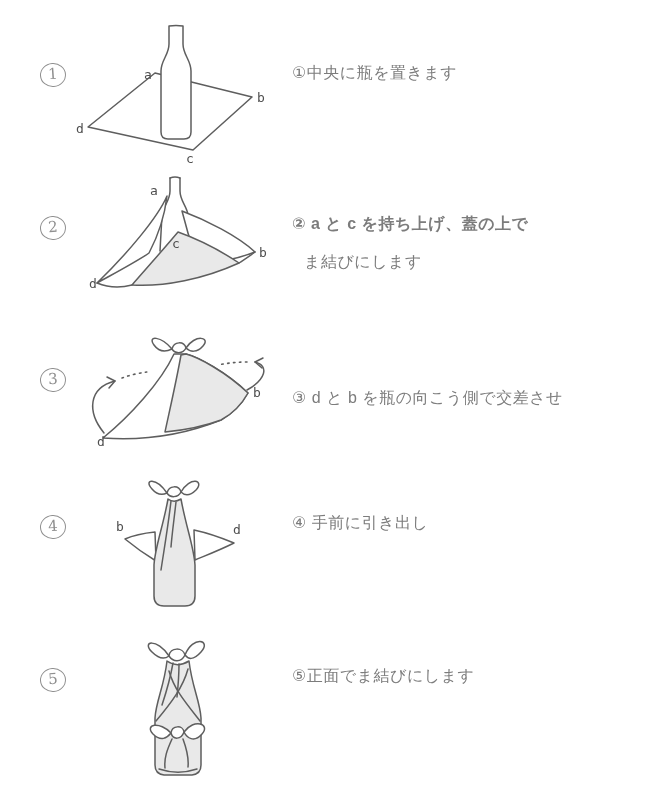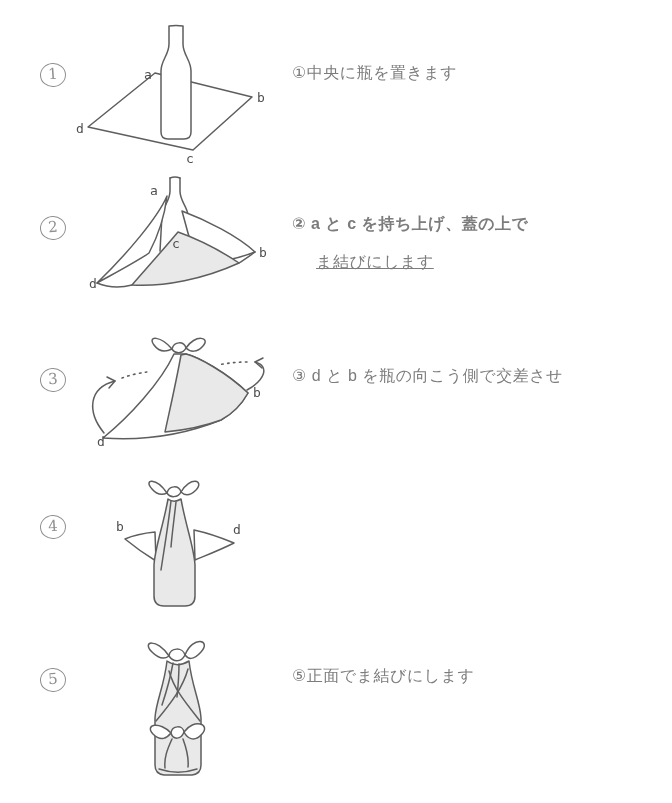--- a/index.html
+++ b/index.html
@@ -60,21 +60,21 @@
     <g class="ln">
       <path d="M9,108 C21,113 33,113 44,110"></path>
       <path d="M151,88 C157,84 162,81 167,77"></path>
     </g>
     <text class="lbl" x="62" y="20">a</text>
     <text class="lbl" x="171" y="82">b</text>
     <text class="lbl" x="84" y="73">c</text>
     <text class="lbl" x="1" y="113">d</text>
   </svg>
   <div class="step-text" style="left:292px; top:214px;font-weight:bold;">② a と c を持ち上げ、蓋の上で</div>
-  <div class="step-text" style="left:316px; top:252px;text-decoration:underline;">ま結びにします</div>
+  <div class="step-text" style="left:304px; top:252px;">ま結びにします</div>
 
   <span class="step-circle" style="left:40px; top:368px;">3</span>
   <svg class="fig" style="left:85px; top:328px;" width="190" height="122" viewBox="0 0 190 122">
     <path class="fw" d="M89,26 C76,54 45,88 18,110 C60,113 101,106 136,92 C149,85 158,74 163,65 C141,44 113,29 101,26 Z"></path>
     <path class="fg" d="M96,27 C91,55 84,85 80,104 C101,102 120,98 136,92 C149,85 158,74 163,65 C141,44 113,29 101,26 Z"></path>
     <g class="fw">
       <path d="M87,21 C76,8 62,7 69,17 C74,24 81,24 87,21 Z"></path>
       <path d="M101,20 C110,6 126,9 118,18 C112,25 105,24 101,20 Z"></path>
       <path d="M87,21 C89,13 99,13 101,20 C98,26 90,26 87,21 Z"></path>
     </g>
@@ -84,39 +84,40 @@
       <path class="dots" d="M37,50 C45,47 54,45 62,44"></path>
     </g>
     <g class="ln">
       <path d="M162,62 C180,52 185,38 170,34"></path>
       <path d="M170,34 L178,30 M170,34 L177,40"></path>
       <path class="dots" d="M162,34 C152,34 143,35 133,37"></path>
     </g>
     <text class="lbl" x="12" y="118">d</text>
     <text class="lbl" x="168" y="69">b</text>
   </svg>
-  <div class="step-text" style="left:292px; top:366px;">③ d と b を瓶の向こう側で交差させ</div>
+  <div class="step-text" style="left:292px; top:388px;">③ d と b を瓶の向こう側で交差させ</div>
 
   <span class="step-circle" style="left:40px; top:515px;">4</span>
   <svg class="fig" style="left:110px; top:472px;" width="135" height="142" viewBox="0 0 135 142">
     <g class="fw">
       <path d="M57,21 C46,5 33,7 42,17 C48,24 53,23 57,21 Z"></path>
       <path d="M71,20 C80,4 95,8 86,18 C79,25 74,23 71,20 Z"></path>
       <path d="M57,21 C59,13 69,13 71,20 C68,26 60,26 57,21 Z"></path>
     </g>
     <path class="fw" d="M45,60 C35,61 24,63 15,67 C26,76 36,83 46,89 Z"></path>
     <path class="fw" d="M84,58 C98,61 112,66 124,71 C110,78 97,83 85,88 Z"></path>
     <path class="fg" d="M58,27 C53,55 45,75 44,93 L44,124 Q44,134 54,134 L75,134 Q85,134 85,124 L85,93 C84,75 76,55 71,27 C66,30 62,30 58,27 Z"></path>
     <g class="ln">
       <path d="M61,29 C58,55 54,78 51,98"></path>
       <path d="M66,30 C64,48 62,62 61,75"></path>
     </g>
     <text class="lbl" x="6" y="59">b</text>
     <text class="lbl" x="123" y="62">d</text>
   </svg>
+  <div class="step-text" style="left:292px; top:513px;">④ 手前に引き出し</div>
 
   <span class="step-circle" style="left:40px; top:668px;">5</span>
   <svg class="fig" style="left:115px; top:625px;" width="135" height="160" viewBox="0 0 135 160">
     <g class="fw">
       <path d="M54,31 C42,13 26,16 37,27 C45,35 50,34 54,31 Z"></path>
       <path d="M70,30 C78,10 97,15 86,27 C78,36 73,34 70,30 Z"></path>
       <path d="M54,31 C55,22 68,22 70,30 C66,38 58,37 54,31 Z"></path>
     </g>
     <path class="fg" d="M52,36 C49,62 41,76 40,93 L40,140 Q40,149 49,150 L77,150 Q86,149 86,140 L86,93 C85,76 77,62 74,36 C66,41 59,41 52,36 Z"></path>
     <g class="ln">

